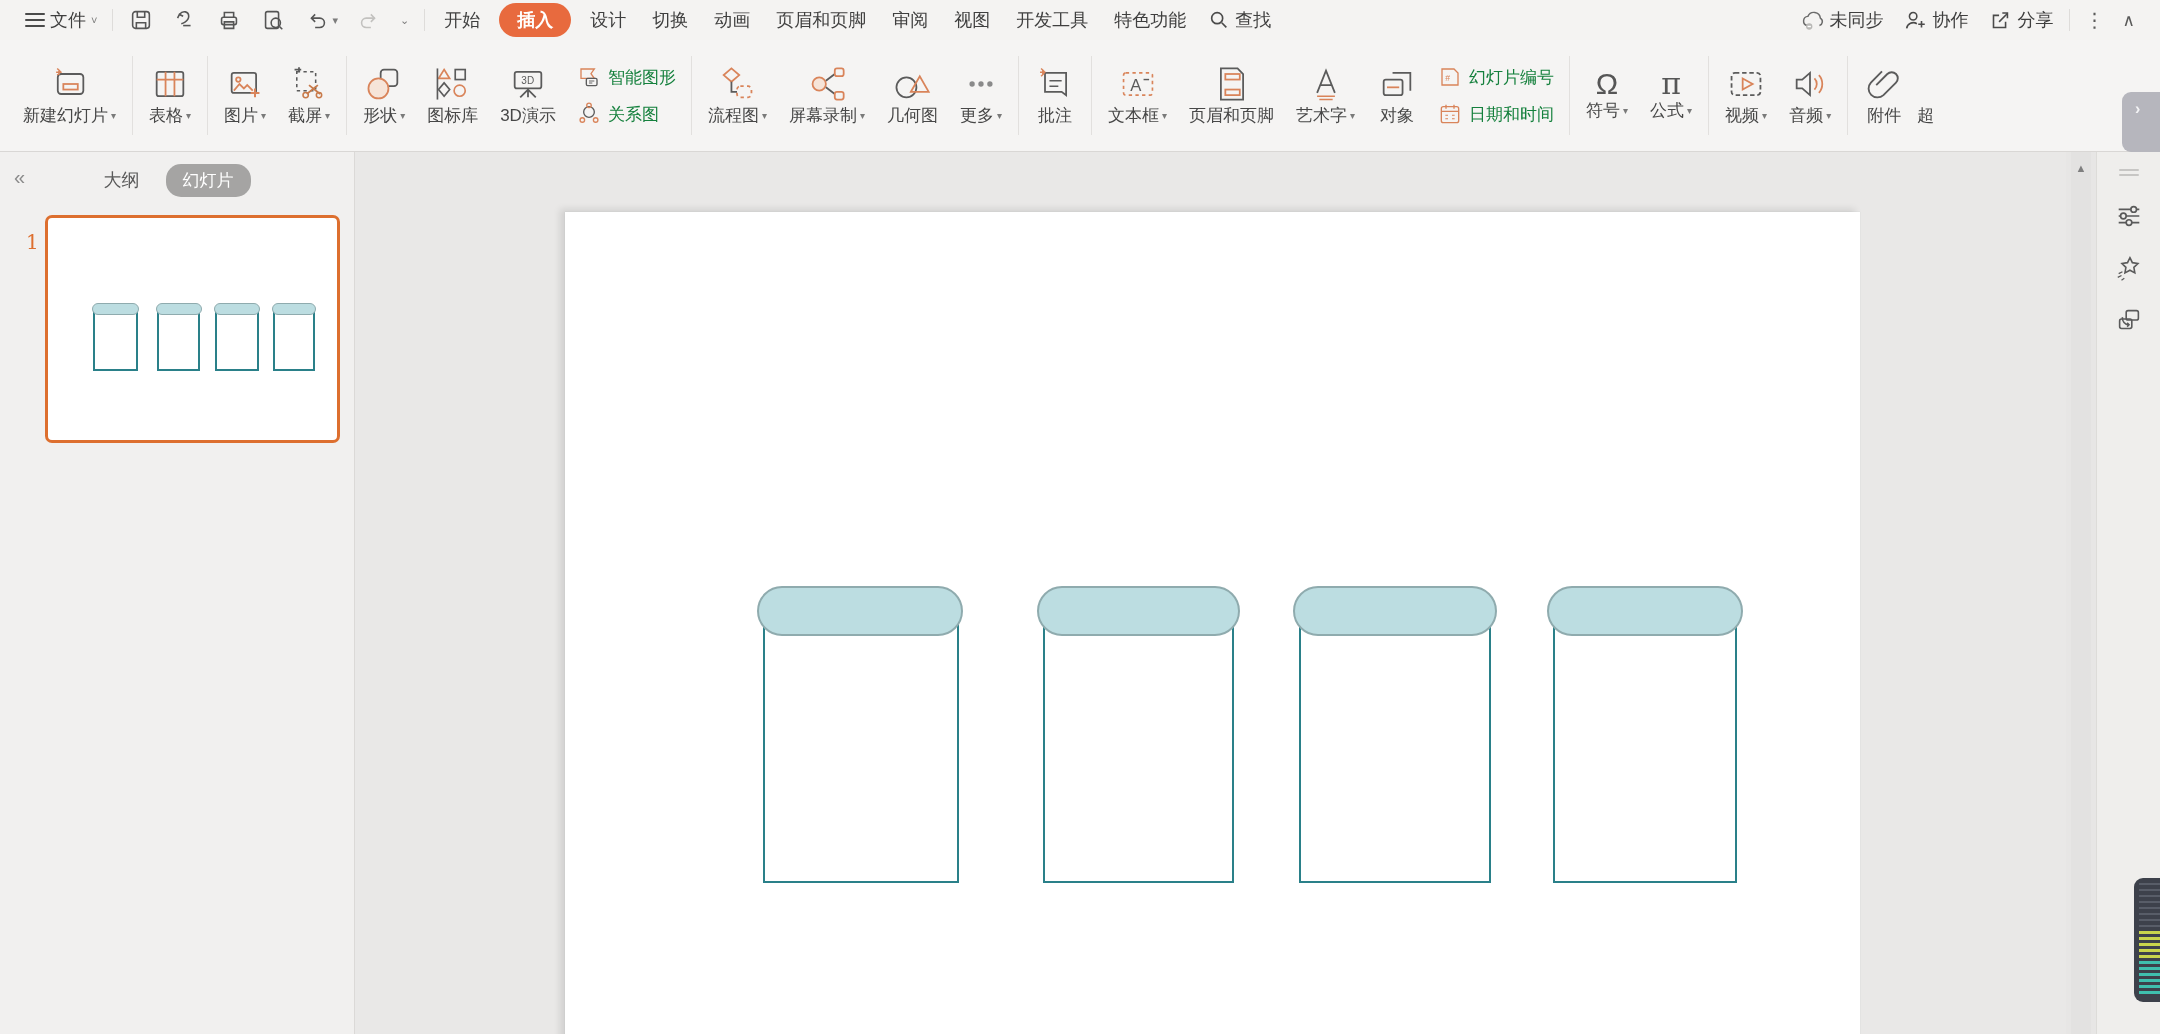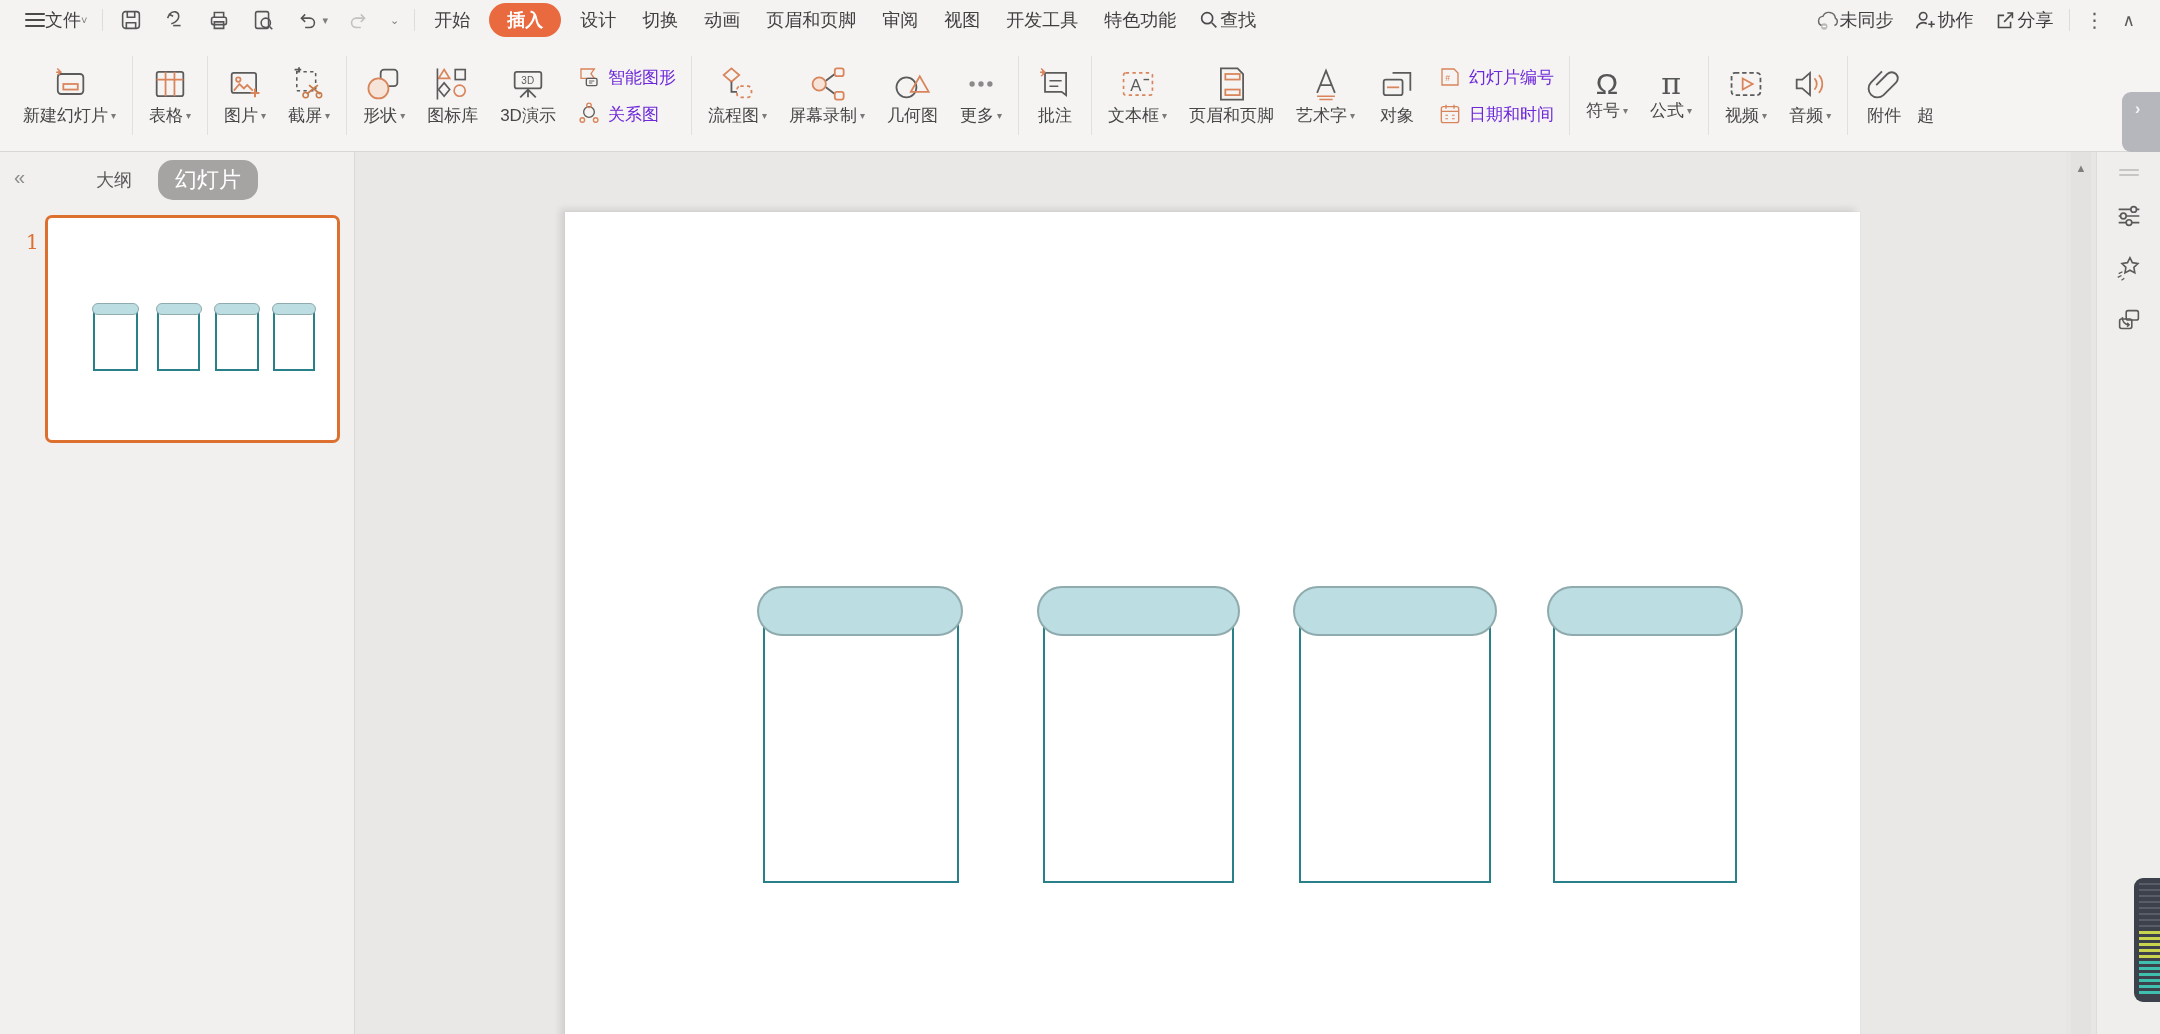--- a/index.html
+++ b/index.html
@@ -11,21 +11,21 @@
     -webkit-font-smoothing:antialiased;
   }
   svg { display:block; }
 
   
   .titlebar{
     position:absolute; top:0; left:0; right:0; height:40px;
     background:#f4f3f2; display:flex; align-items:center; padding:0 16px;
     font-size:18px; color:#3f3f3f; z-index:30;
   }
-  .t-item{ display:flex; align-items:center; padding:0 9px; height:30px; cursor:default; white-space:nowrap; }
+  .t-item{ display:flex; align-items:center; gap:5px; padding:0 9px; height:30px; cursor:default; white-space:nowrap; }
   .burger{ width:20px; height:14px; display:flex; flex-direction:column; justify-content:space-between; }
   .burger i{ display:block; height:2px; background:#4a4a4a; border-radius:1px; }
   .vsep{ width:1px; height:22px; background:#dedcda; margin:0 6px; }
   .qicon{ padding:0 9px; display:flex; align-items:center; gap:2px; }
   .chev{ font-size:11px; color:#7c7c7c; }
   .tab{ padding:0 13px; height:30px; display:flex; align-items:center; }
   .tab-active{
     background:var(--accent,#e86a3e); color:#fff; font-weight:bold;
     border-radius:17px; padding:5px 18px; height:auto; margin:16px 6px;
   }
@@ -39,21 +39,21 @@
     display:flex; align-items:stretch; padding:0 0 0 12px; z-index:20;
   }
   .sep{ width:1px; background:#e2e0de; margin:16px 5px; }
   .btn{
     display:flex; flex-direction:column; align-items:center; justify-content:center;
     padding:0 11px; font-size:17px; color:#474747; white-space:nowrap; cursor:default;
   }
   .lblrow{ display:flex; align-items:center; gap:3px; }
   .dd{ font-size:10px; color:#7a7a7a; line-height:1; }
   .stack{ display:flex; flex-direction:column; justify-content:center; gap:13px; padding:0 10px; }
-  .sbtn{ display:flex; align-items:center; gap:7px; font-size:17px; color:#6d28d9; white-space:nowrap; cursor:default; }
+  .sbtn{ display:flex; align-items:center; gap:7px; font-size:17px; color:#15803d; white-space:nowrap; cursor:default; }
   .glyph{ font-size:30px; color:#565656; line-height:1; }
   .glyph.serif{ font-family:"DejaVu Serif", serif; }
 
   
   .ribbon-side-tab{
     position:absolute; left:2122px; top:92px; width:38px; height:60px;
     background:#b6b6bd; border-radius:9px 0 0 9px; z-index:25;
   }
   .ribbon-side-tab .arrow{
     position:absolute; left:13px; top:8px; color:#f4f4f6; font-size:16px; font-weight:bold;
@@ -63,21 +63,21 @@
   .left-panel{
     position:absolute; left:0; top:152px; bottom:0; width:355px;
     background:#f1f0ef; border-right:1px solid #dbd9d7;
   }
   .panel-tabs{
     position:relative; height:56px; display:flex; align-items:center; justify-content:center; gap:26px;
     font-size:18px; color:#5a5a5a;
   }
   .collapse{ position:absolute; left:14px; top:14px; font-size:20px; color:#8a8a8a; cursor:default; }
   .pill{
-    background:#a5a4a3; color:#fff; border-radius:15px; padding:5px 17px; font-size:22px;
+    background:#a5a4a3; color:#fff; border-radius:15px; padding:5px 17px; font-size:17px;
   }
   .thumb{
     position:absolute; left:45px; top:63px; width:295px; height:228px;
     background:#fff; border:3px solid var(--thumb-border,#dd6f2f); border-radius:7px;
   }
   .thumb-inner{ position:absolute; inset:0; }
   .thumb-num{
     position:absolute; left:-22px; top:12px; color:var(--thumb-border,#dd6f2f);
     font-size:20px; font-family:"DejaVu Serif", serif;
   }

